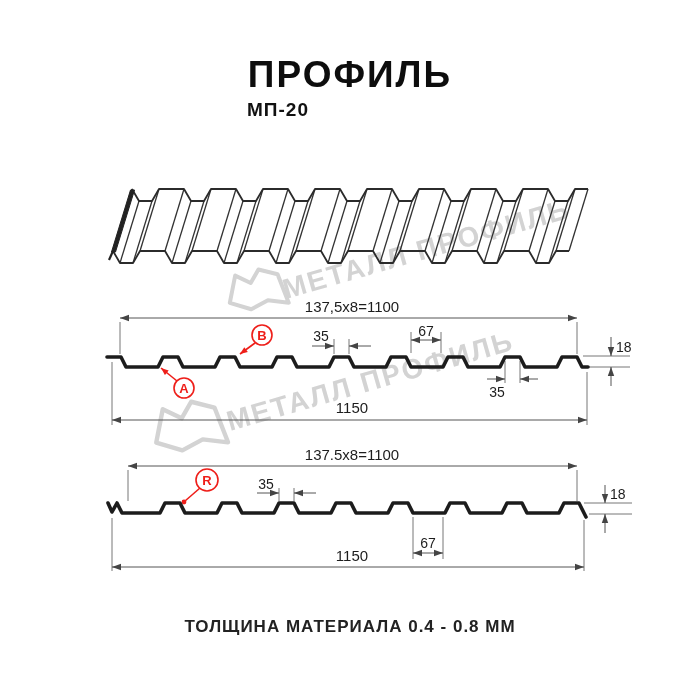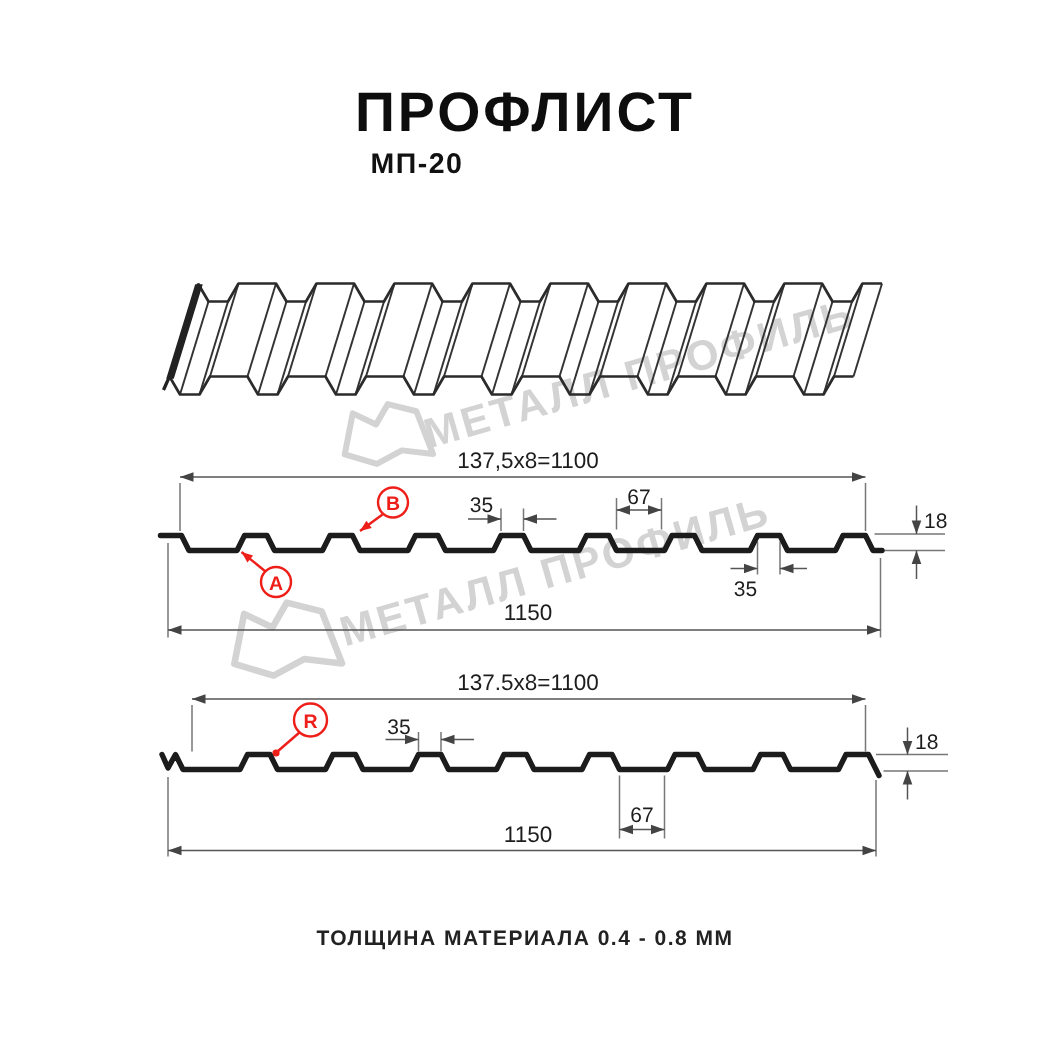--- a/index.html
+++ b/index.html
@@ -3,36 +3,36 @@
 <meta charset="utf-8">
 <style>
   html,body{margin:0;padding:0;background:#fff;}
   .page{position:relative;width:700px;height:700px;background:#ffffff;overflow:hidden;
         font-family:"Liberation Sans",sans-serif;}
   .title{position:absolute;left:0;top:54px;width:700px;text-align:center;
          font-size:37px;font-weight:800;letter-spacing:2px;color:#0d0d0d;}
   .subtitle{position:absolute;left:0;top:99px;width:556px;text-align:center;
          font-size:19px;font-weight:700;letter-spacing:1px;color:#111;}
   .footnote{position:absolute;left:0;top:617px;width:700px;text-align:center;
-         font-size:14px;font-weight:700;letter-spacing:1px;color:#222;}
+         font-size:17px;font-weight:700;letter-spacing:1px;color:#222;}
   svg{position:absolute;left:0;top:0;}
   .dimline{stroke:#555;stroke-width:1;fill:none;}
   .extline{stroke:#777;stroke-width:1;fill:none;}
   .dimtxt{font-family:"Liberation Sans",sans-serif;font-size:14px;fill:#1d1d1d;}
   .dimtxt2{font-family:"Liberation Sans",sans-serif;font-size:15px;fill:#1d1d1d;}
   .red{stroke:#ee1e19;fill:none;stroke-width:1.6;}
   .redtxt{font-family:"Liberation Sans",sans-serif;font-size:13px;font-weight:bold;fill:#ee1e19;}
   .wmtxt{font-family:"Liberation Sans",sans-serif;font-size:28px;font-weight:bold;
          fill:#d3d3d3;letter-spacing:2px;}
 </style>
 </head>
 <body>
 
 <div class="page">
-  <div class="title">ПРОФЛИСТ</div>
+  <div class="title">ПРОФИЛЬ</div>
   <div class="subtitle">МП-20</div>
 
   <svg width="700" height="700" viewBox="0 0 700 700">
     <defs>
       <marker id="ah" markerWidth="11" markerHeight="9" refX="9.5" refY="4" orient="auto-start-reverse" markerUnits="userSpaceOnUse">
         <path d="M0.5,0.8 L9.5,4 L0.5,7.2 Z" fill="#444"></path>
       </marker>
       <marker id="ahr" markerWidth="10" markerHeight="8" refX="8" refY="3.5" orient="auto-start-reverse" markerUnits="userSpaceOnUse">
         <path d="M0.5,0.5 L8,3.5 L0.5,6.5 Z" fill="#ee1e19"></path>
       </marker>

